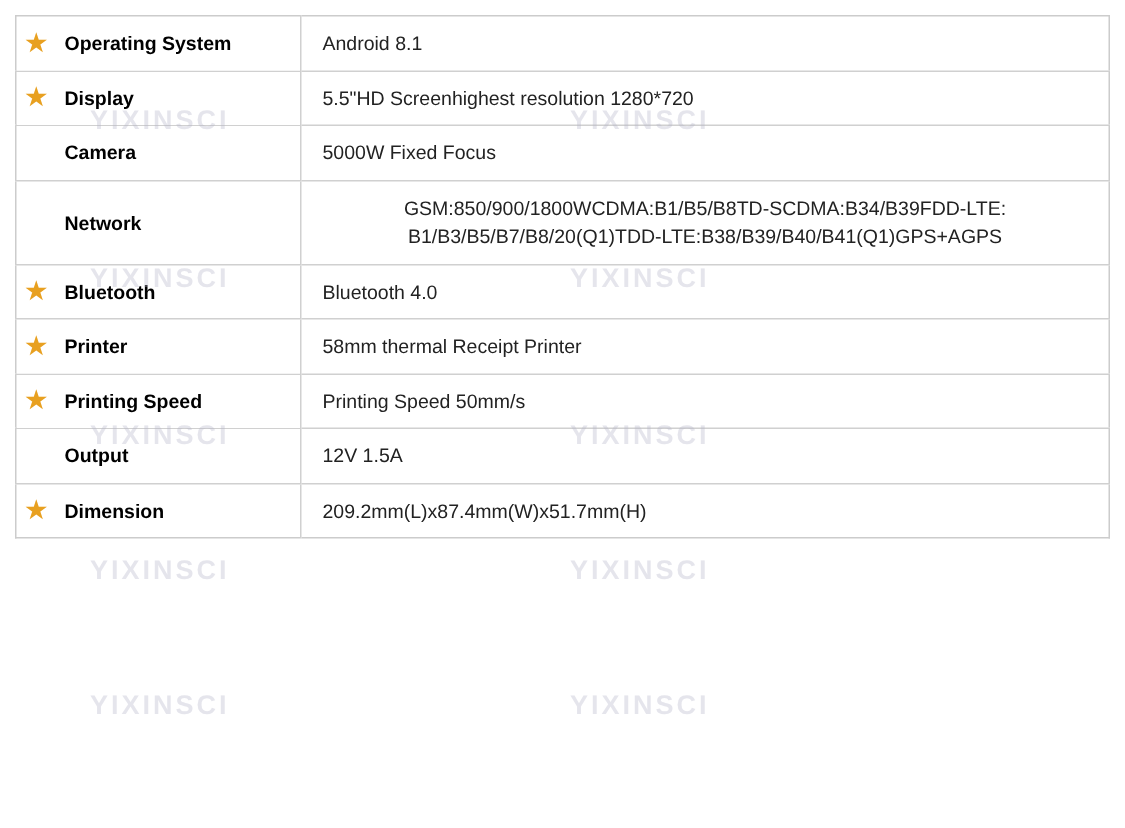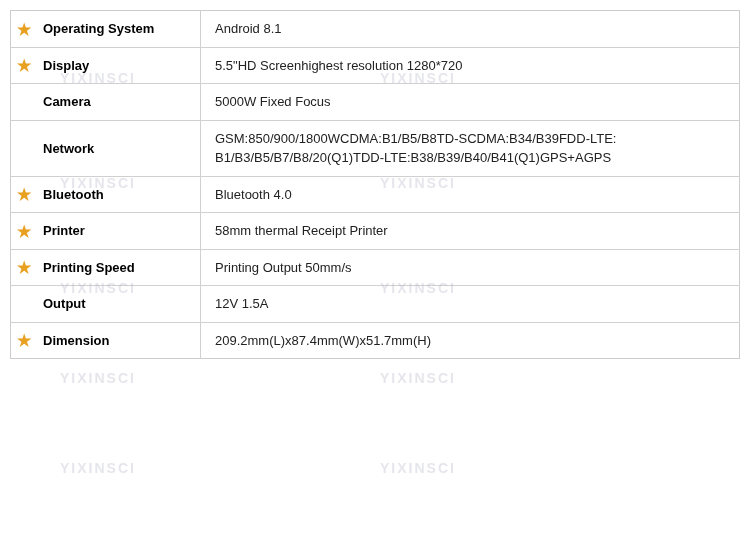--- a/index.html
+++ b/index.html
@@ -9,21 +9,21 @@
       background: #fff;
       font-family: Arial, sans-serif;
       font-size: 13px;
       overflow: hidden;
       position: relative;
     }
 
     .watermark {
       position: absolute;
       color: rgba(180, 180, 200, 0.35);
-      font-size: 14px;
+      font-size: 18px;
       font-weight: bold;
       letter-spacing: 2px;
       pointer-events: none;
       user-select: none;
       z-index: 10;
     }
 
     .wm1 { top: 70px; left: 60px; }
     .wm2 { top: 70px; left: 380px; }
     .wm3 { top: 175px; left: 60px; }
@@ -72,20 +72,21 @@
       position: absolute;
       left: 6px;
       top: 50%;
       transform: translateY(-50%);
       color: #e8a020;
       font-size: 16px;
     }
 
     .network-row .value-cell {
       line-height: 1.5;
+      text-align: center;
     }
   </style>
 </head>
 <body>
 
 <div class="watermark wm1">YIXINSCI</div>
 <div class="watermark wm2">YIXINSCI</div>
 <div class="watermark wm3">YIXINSCI</div>
 <div class="watermark wm4">YIXINSCI</div>
 <div class="watermark wm5">YIXINSCI</div>
@@ -116,21 +117,21 @@
       <tr>
         <td class="label-cell"><span class="star">★</span><span>Bluetooth</span></td>
         <td class="value-cell">Bluetooth 4.0</td>
       </tr>
       <tr>
         <td class="label-cell"><span class="star">★</span><span>Printer</span></td>
         <td class="value-cell">58mm thermal Receipt Printer</td>
       </tr>
       <tr>
         <td class="label-cell"><span class="star">★</span><span>Printing Speed</span></td>
-        <td class="value-cell">Printing Output 50mm/s</td>
+        <td class="value-cell">Printing Speed 50mm/s</td>
       </tr>
       <tr>
         <td class="label-cell"><span>Output</span></td>
         <td class="value-cell">12V 1.5A</td>
       </tr>
       <tr>
         <td class="label-cell"><span class="star">★</span><span>Dimension</span></td>
         <td class="value-cell">209.2mm(L)x87.4mm(W)x51.7mm(H)</td>
       </tr>
     </tbody>

